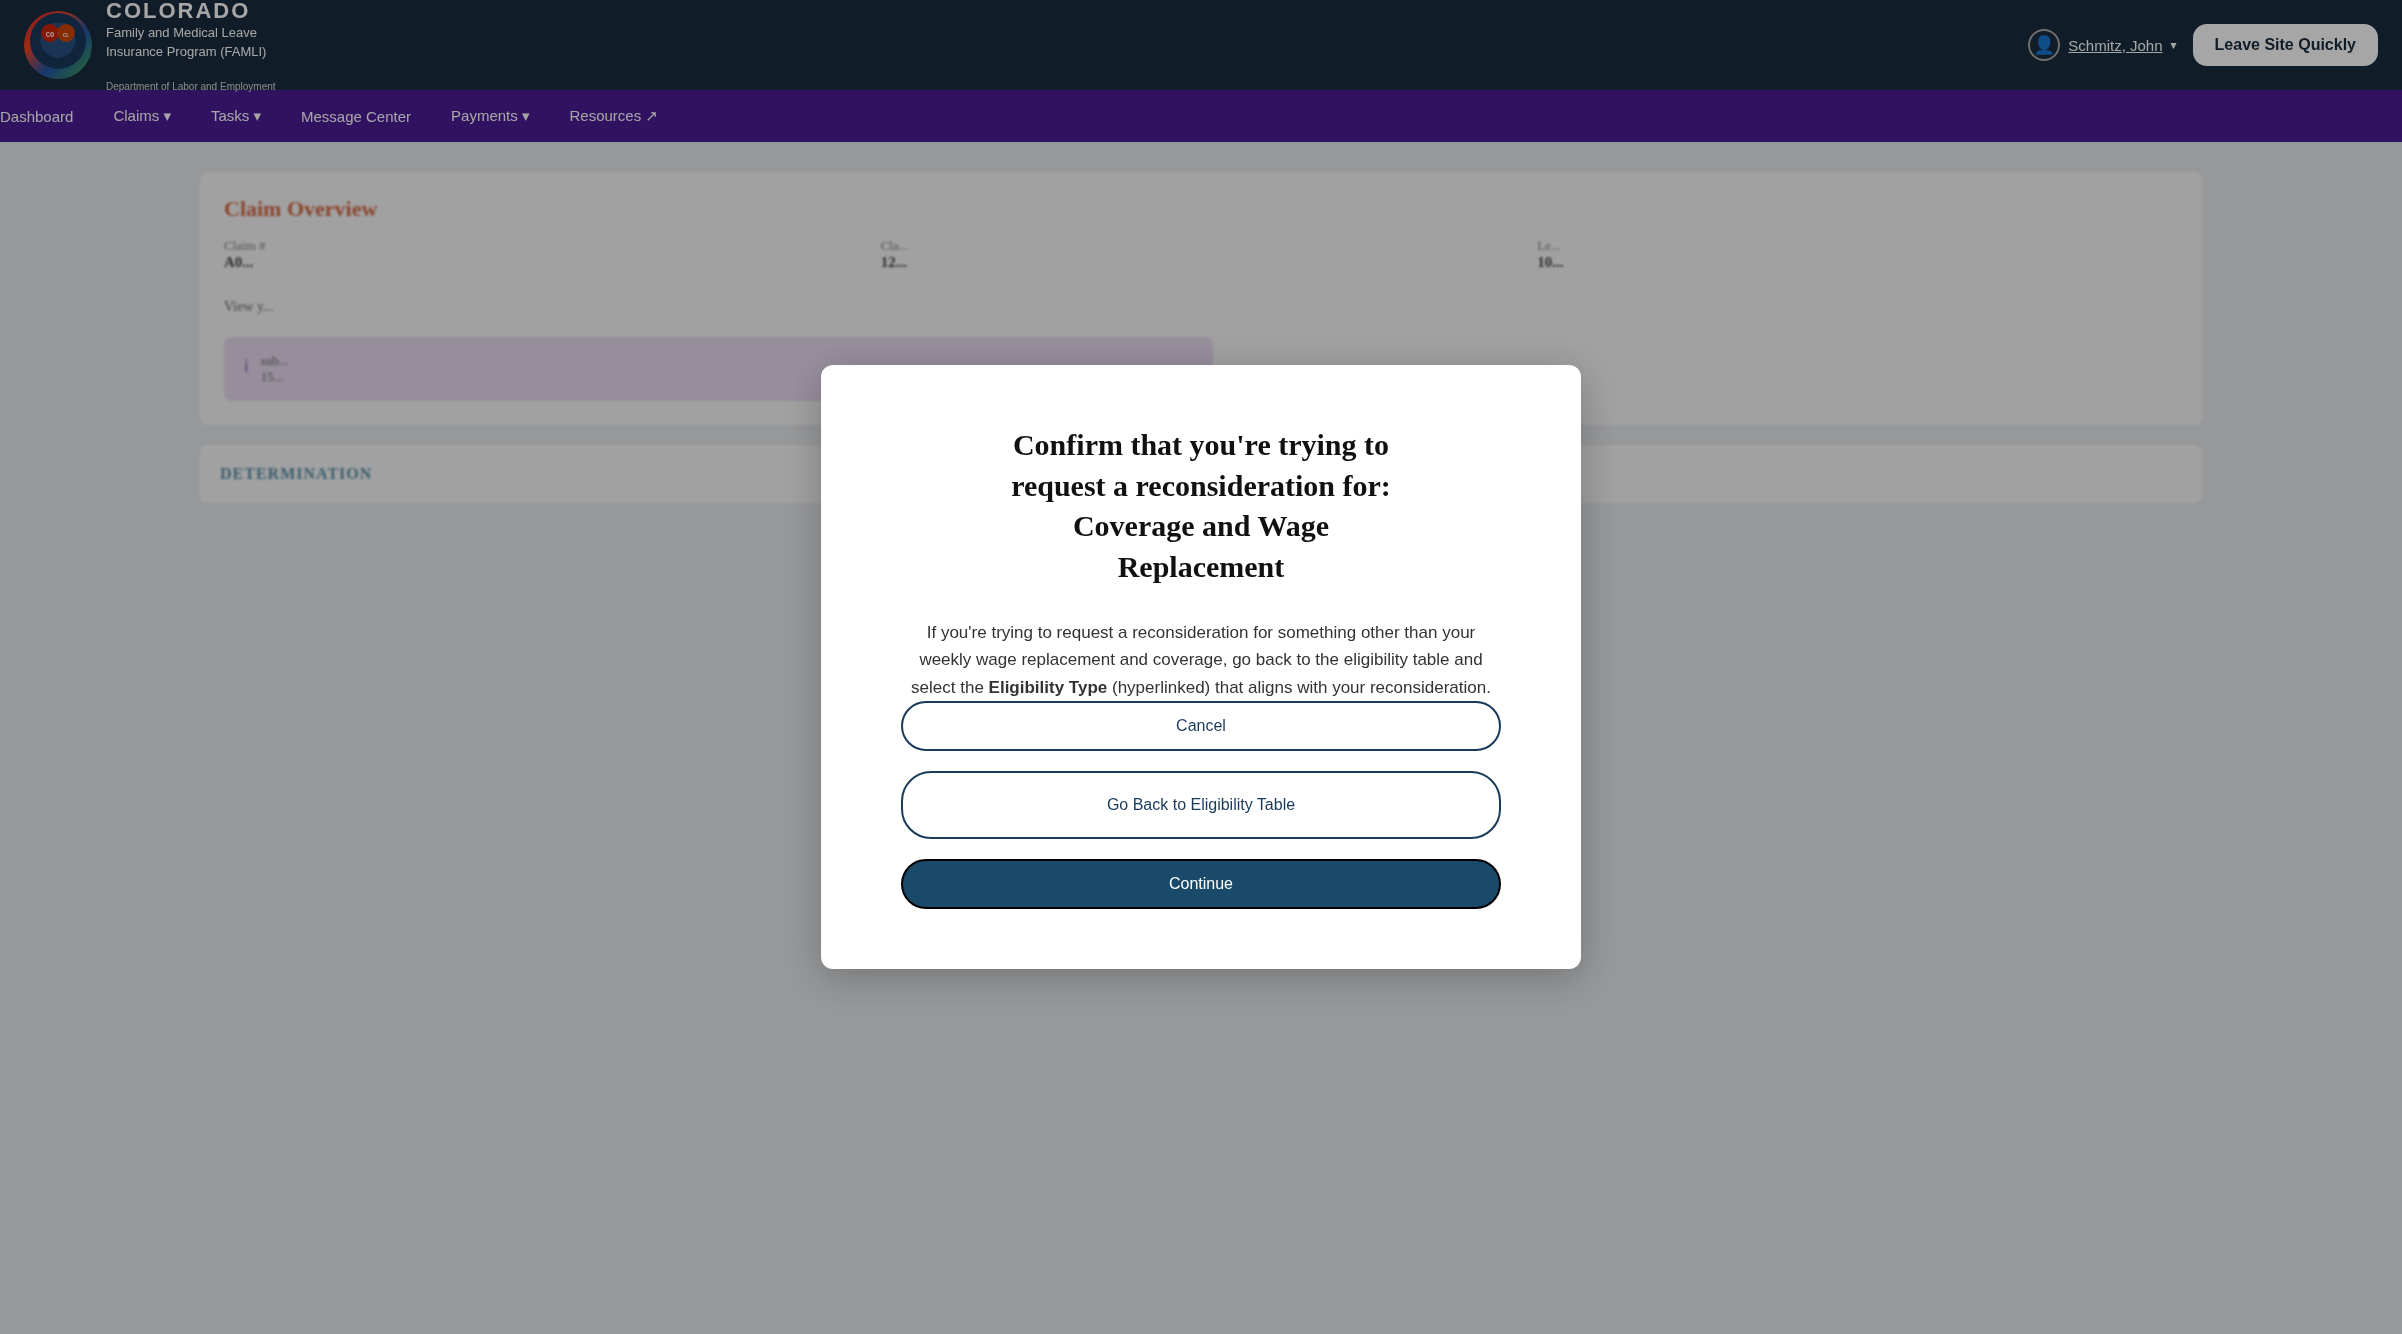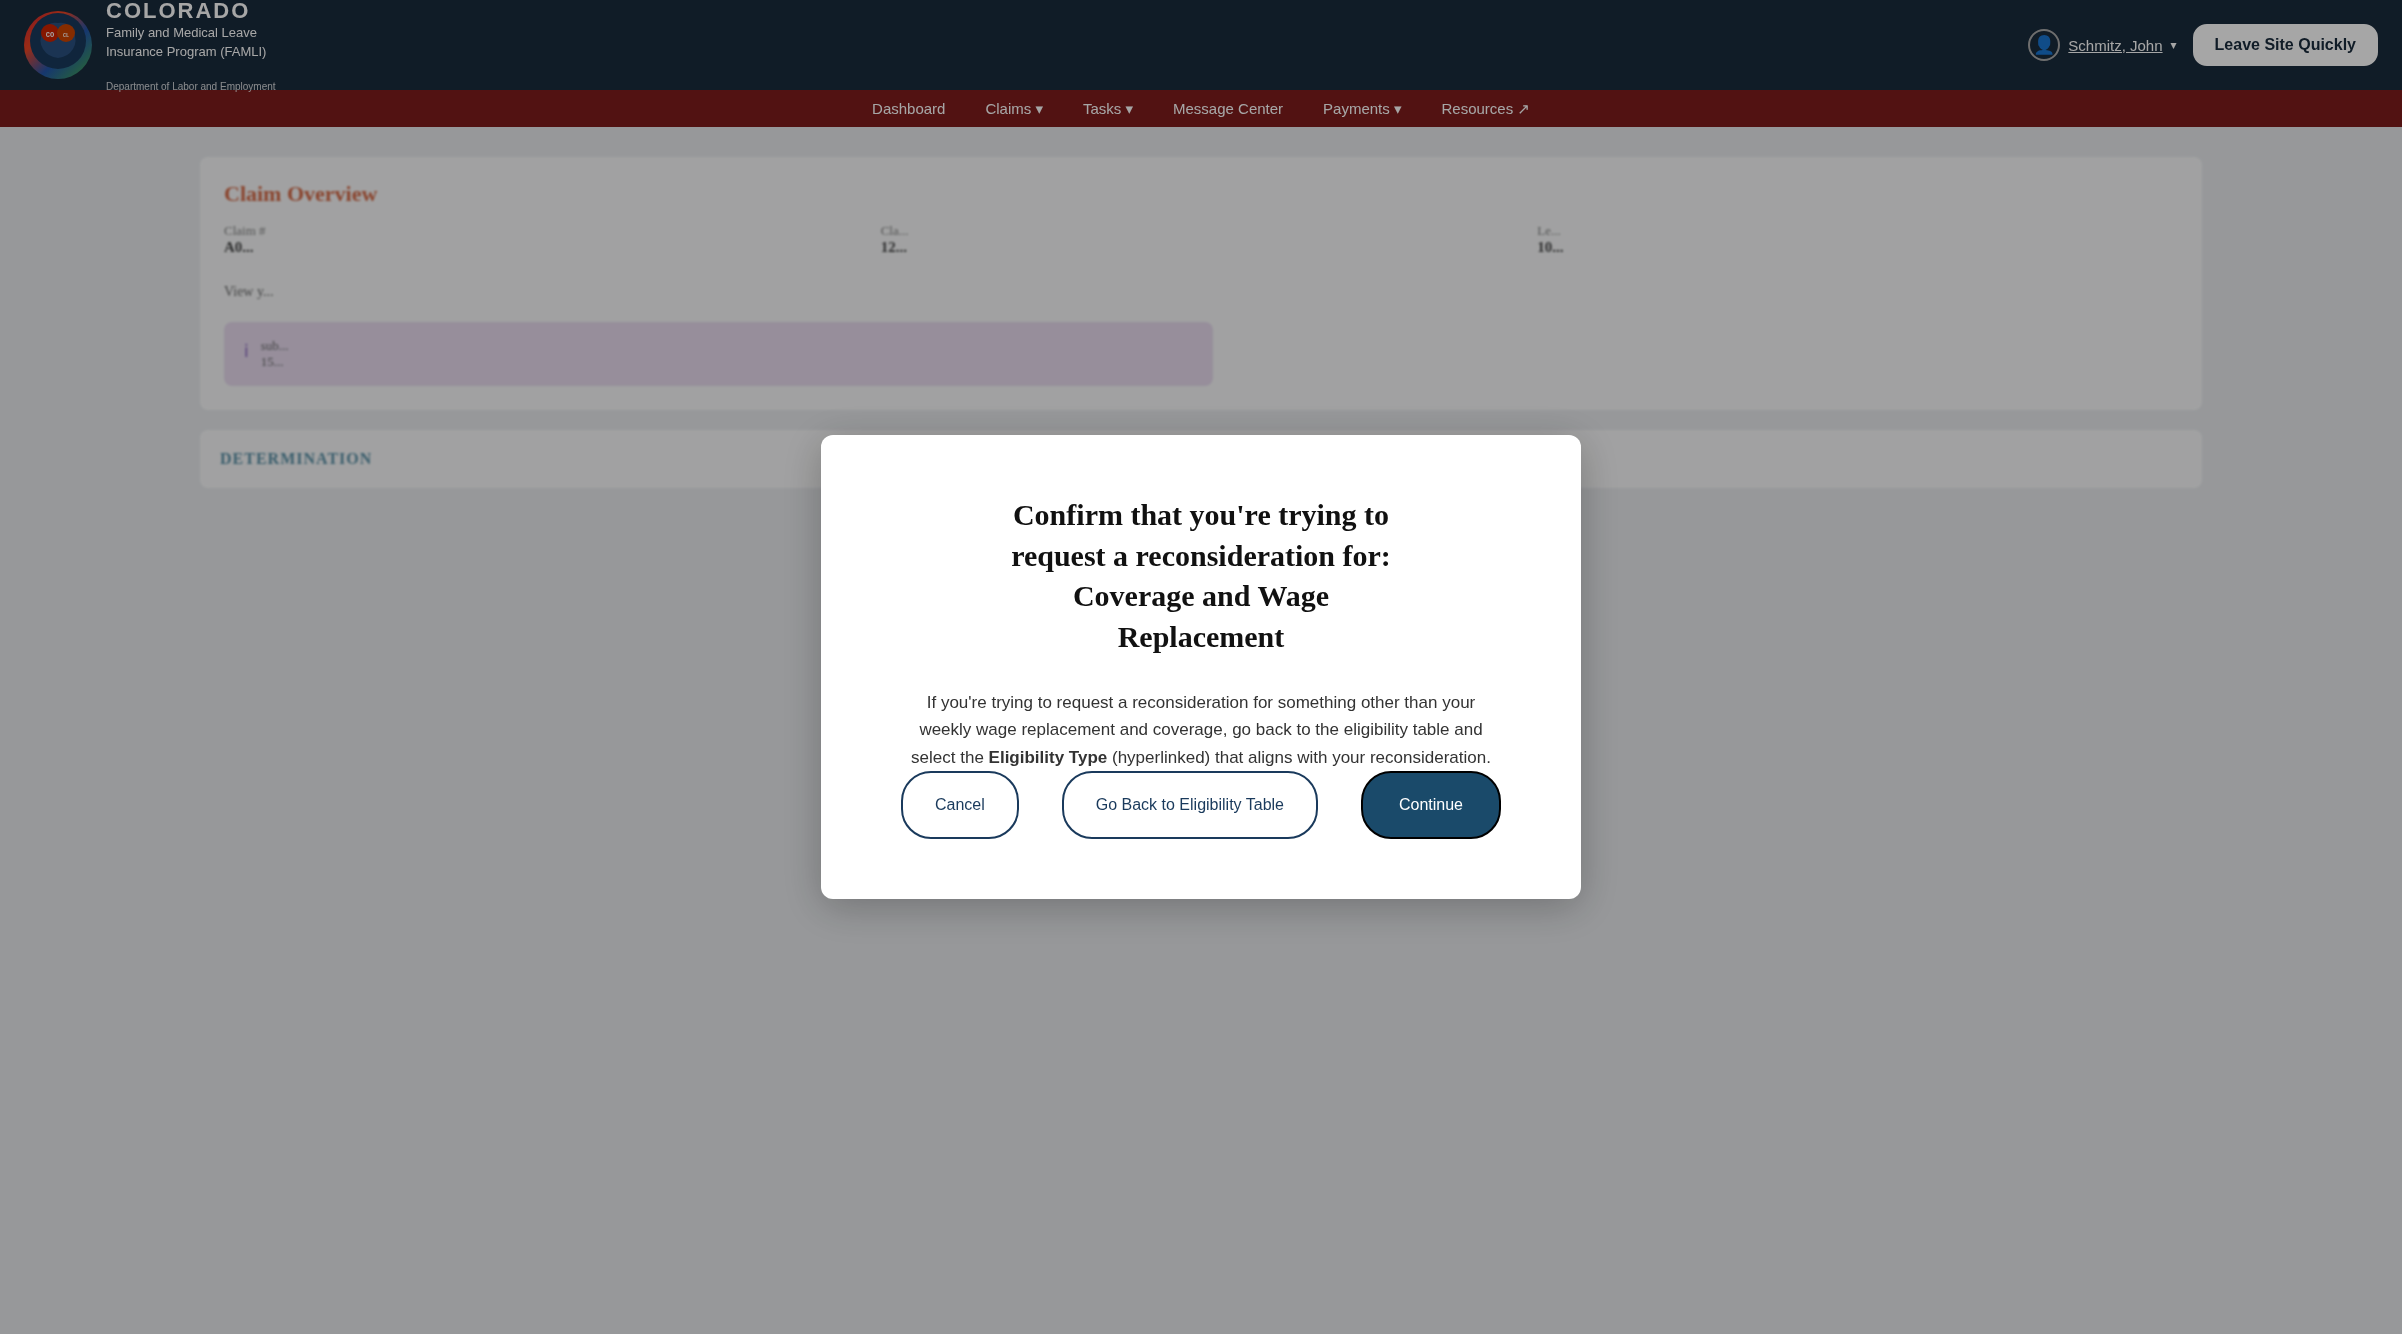--- a/index.html
+++ b/index.html
@@ -87,26 +87,25 @@
       padding: 10px 20px;
       font-size: 16px;
       font-weight: bold;
       cursor: pointer;
       color: #1a2b3c;
       font-family: Arial, sans-serif;
     }
 
     
     .nav {
-      background: #7f1d1d;
-      display: flex;
-      align-items: center;
-      justify-content: center;
+      background: #4c1d95;
+      display: flex;
+      align-items: center;
       gap: 40px;
-      height: 37px;
+      height: 52px;
     }
     .nav-item {
       color: white;
       font-size: 15px;
       font-family: Arial, sans-serif;
       cursor: pointer;
       display: flex;
       align-items: center;
       gap: 4px;
     }
@@ -184,23 +183,24 @@
       font-size: 17px;
       color: #333;
       line-height: 1.6;
       font-family: Arial, sans-serif;
     }
     .modal-body strong {
       font-weight: bold;
     }
     .modal-actions {
       display: flex;
-      justify-content: space-between;
-      gap: 10px;
+      justify-content: flex-end;
+      gap: 20px;
       flex-wrap: wrap;
+      flex-direction: column;
     }
     .btn-cancel {
       background: white;
       border: 2px solid #1a3a5c;
       color: #1a3a5c;
       border-radius: 30px;
       padding: 14px 32px;
       font-size: 16px;
       font-family: Arial, sans-serif;
       cursor: pointer;

